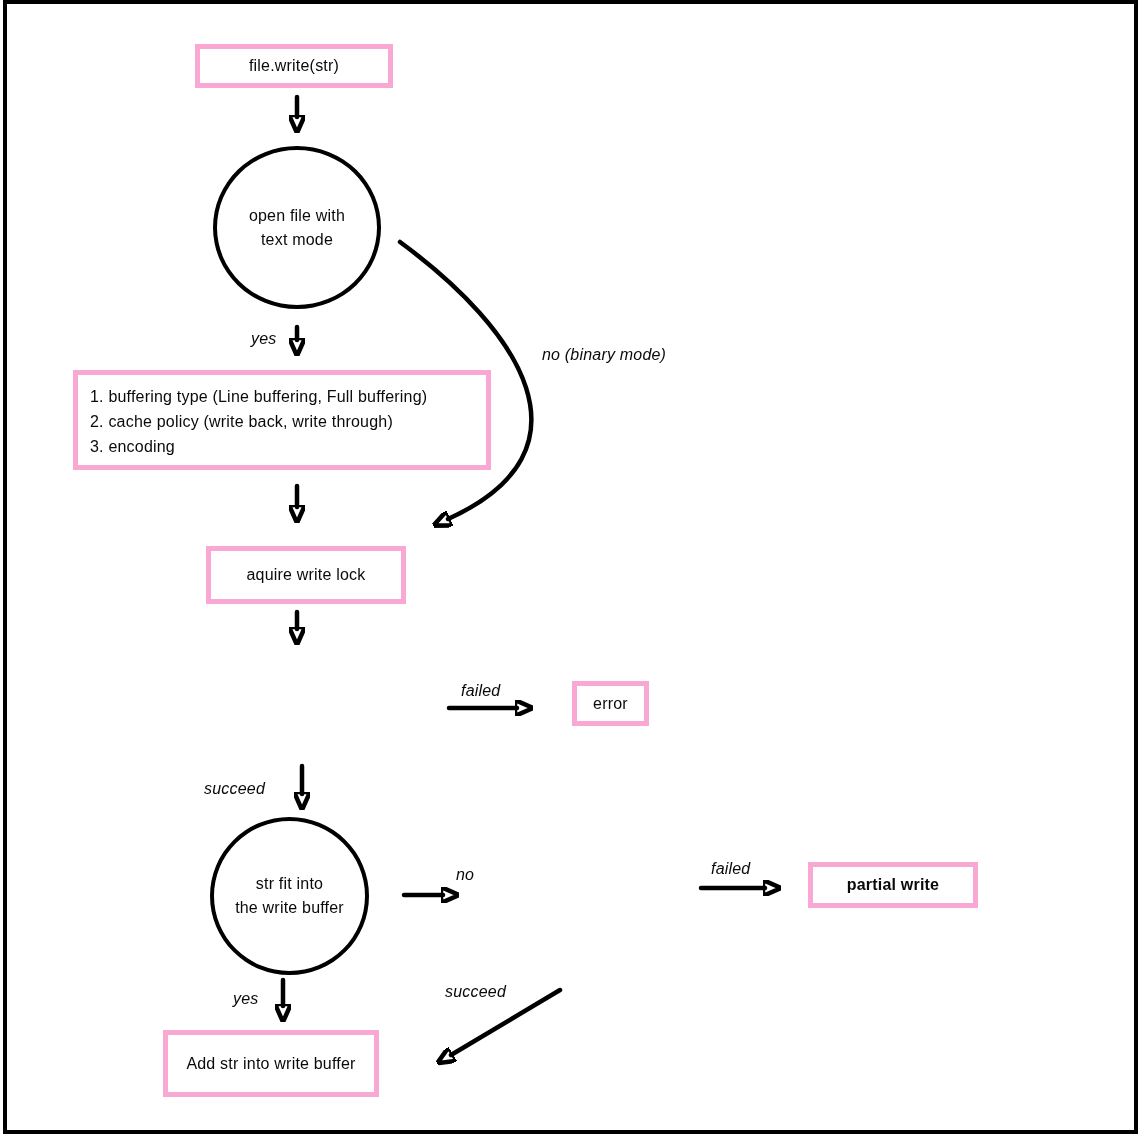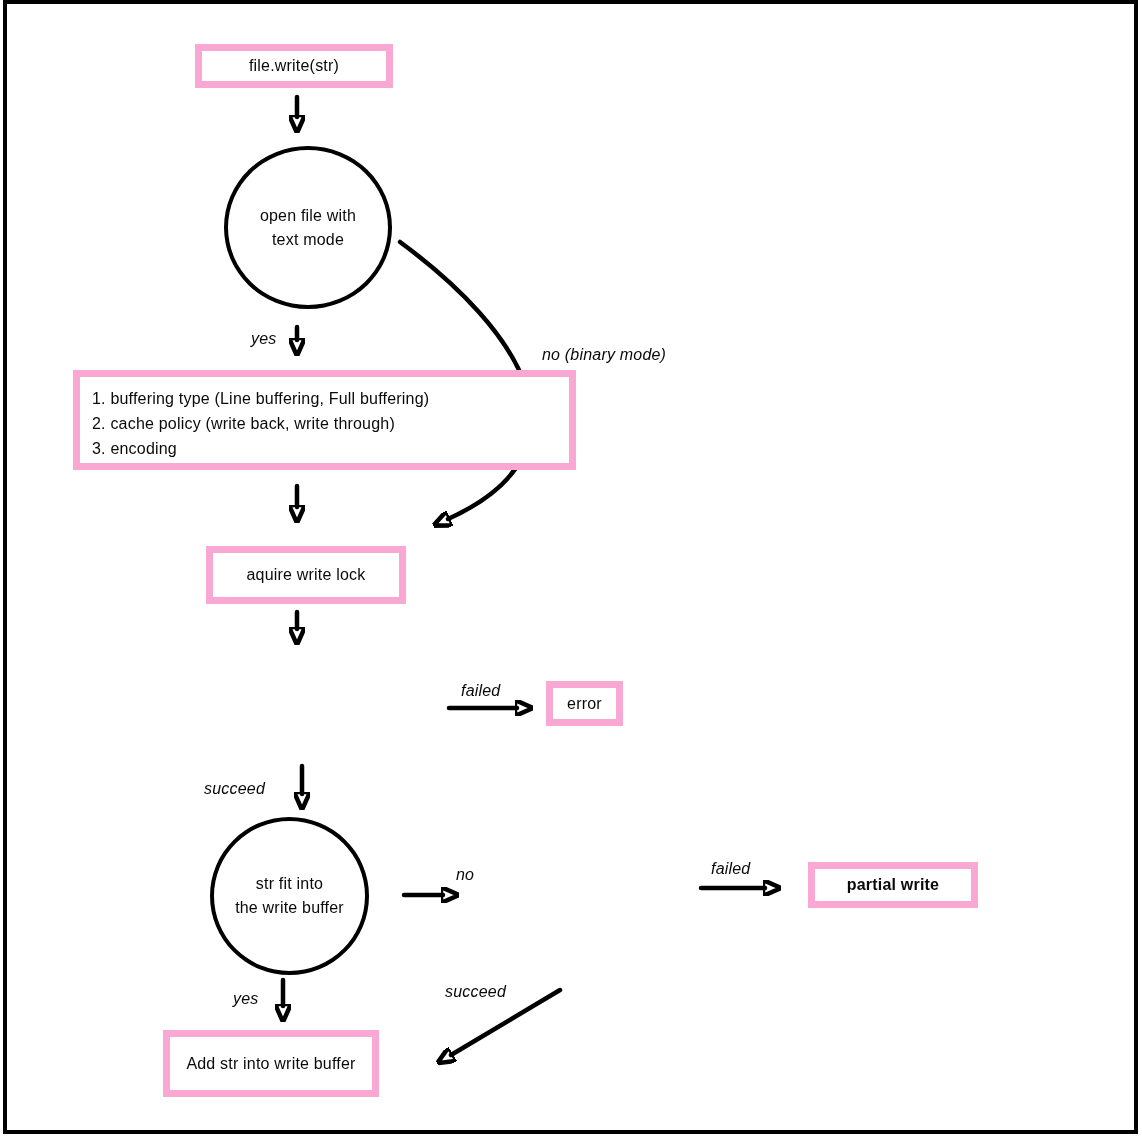--- a/index.html
+++ b/index.html
@@ -11,21 +11,21 @@
     color:#0a0a0a;
     overflow:hidden;
   }
   #frame{
     position:absolute;
     left:3px;top:0;right:4px;bottom:3px;
     border:4px solid #000;
   }
   .node{
     position:absolute;
-    border:7px solid #f9a8d4;
+    border:5px solid #f9a8d4;
     background:#fff;
     display:flex;align-items:center;justify-content:center;
     font-size:16px;
     letter-spacing:.2px;
     box-sizing:border-box;
     text-align:center;
   }
   .circle{
     position:absolute;
     border:4px solid #000;
@@ -86,37 +86,37 @@
     <path d="M404,895 H443" marker-end="url(#ah)"></path>
     <path d="M701,888 H765" marker-end="url(#ah)"></path>
     <path d="M560,990 L451,1055" marker-end="url(#ah)"></path>
     <path d="M283,980 V1006" marker-end="url(#ah)"></path>
   </svg>
 
   <div class="node" style="left:195px;top:44px;width:198px;height:44px;">
     <span>file.write(str)</span>
   </div>
 
-  <div class="circle" style="left:224px;top:146px;width:168px;height:163px;">
+  <div class="circle" style="left:213px;top:146px;width:168px;height:163px;">
     <span>open file with</span>
     <span>text mode</span>
   </div>
 
-  <div class="node list-node" style="left:73px;top:370px;width:503px;height:100px;">
+  <div class="node list-node" style="left:73px;top:370px;width:418px;height:100px;">
     <span>1. buffering type (Line buffering, Full buffering)</span>
     <span>2. cache policy (write back, write through)</span>
     <span>3. encoding</span>
   </div>
 
   <div class="node" style="left:206px;top:546px;width:200px;height:58px;">
     <span>aquire write lock</span>
   </div>
 
 
-  <div class="node" style="left:546px;top:681px;width:77px;height:45px;text-align:center;">
+  <div class="node" style="left:572px;top:681px;width:77px;height:45px;text-align:center;">
     <span>error</span>
   </div>
 
   <div class="circle" style="left:210px;top:817px;width:159px;height:158px;">
     <span>str fit into</span>
     <span>the write buffer</span>
   </div>
 
 
   <div class="node" style="left:808px;top:862px;width:170px;height:46px;font-weight:bold;">

